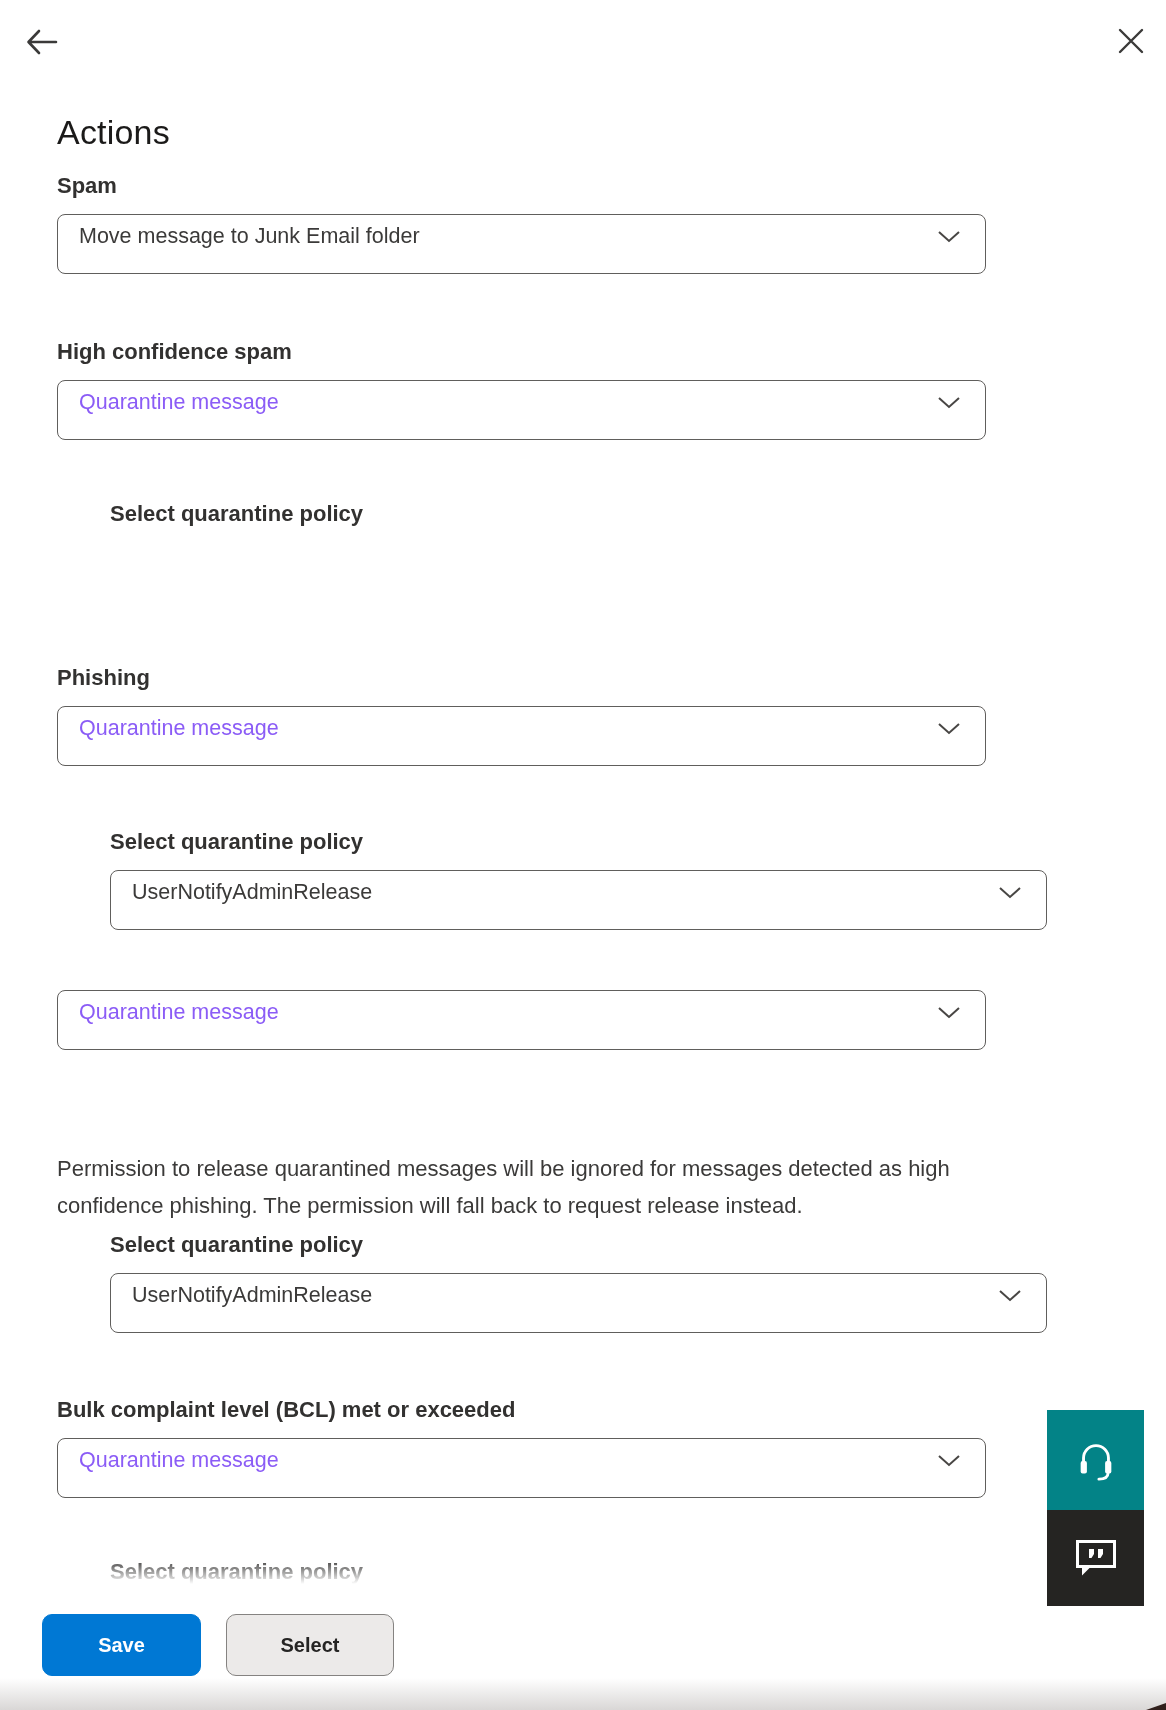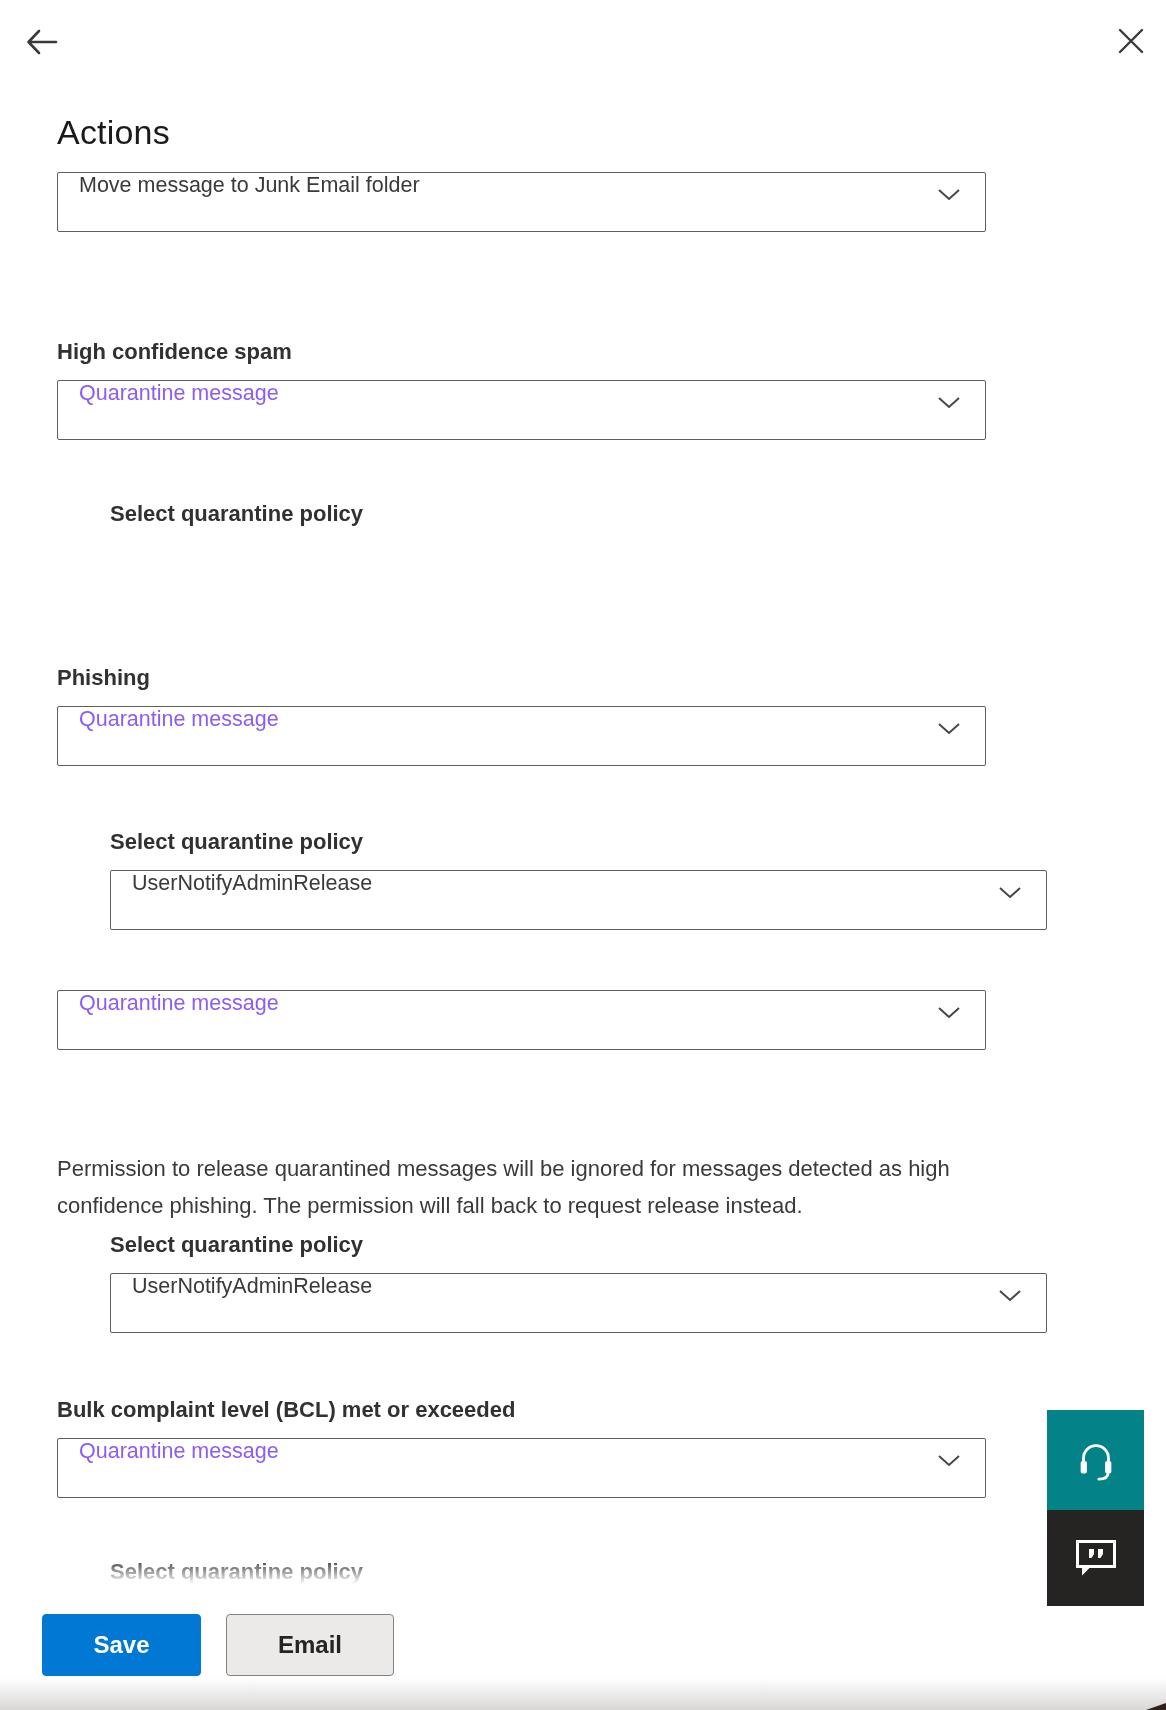--- a/index.html
+++ b/index.html
@@ -25,22 +25,22 @@
   }
 
   
   .field{position:absolute;left:57px;width:929px;}
   .field.indent{left:110px;width:937px;}
   .field-label{
     font-size:22px;font-weight:600;color:#323130;line-height:28px;margin-bottom:14px;
   }
   .combo{
     box-sizing:border-box;height:60px;width:100%;
-    border:1.4px solid #605e5c;border-radius:2px;background:#ffffff;
-    display:flex;justify-content:space-between;
+    border:1.4px solid #605e5c;border-radius:8px;background:#ffffff;
+    display:flex;align-items:center;justify-content:space-between;
     padding:0 24px 16px 21px;cursor:pointer;
   }
   .combo-value{font-size:21.5px;color:#3b3a39;white-space:nowrap;overflow:hidden;}
   .combo[data-variant="muted"] .combo-value{color:#8b5cf6;}
   .chevron{display:flex;align-items:center;flex:0 0 auto;margin-left:12px;}
 
   
   .note{
     position:absolute;left:57px;top:1128px;width:985px;
     font-size:22px;line-height:37px;color:#3b3a39;
@@ -58,22 +58,22 @@
   }
   .footer::before{
     content:"";position:absolute;left:0;top:-26px;width:100%;height:26px;
     background:linear-gradient(to bottom,rgba(255,255,255,0),rgba(255,255,255,1));
   }
   .footer::after{
     content:"";position:absolute;left:0;bottom:0;width:100%;height:32px;
     background:linear-gradient(to bottom,rgba(255,255,255,0),#d9d7d6);
   }
   .btn{
-    position:absolute;top:30px;height:62px;border-radius:4px;cursor:pointer;
-    font-family:inherit;font-size:24px;font-weight:600;z-index:6;
+    position:absolute;top:30px;height:62px;border-radius:10px;cursor:pointer;
+    font-family:inherit;font-size:20px;font-weight:600;z-index:6;
     display:flex;align-items:center;justify-content:center;
   }
   #save-btn{left:42px;width:159px;background:#0078d4;border:1px solid #0078d4;color:#ffffff;}
   #cancel-btn{left:226px;width:168px;background:#eceae9;border:1.3px solid #858381;color:#252423;}
 
   
   .float-btn{
     position:absolute;left:1047px;width:97px;border:none;padding:0;cursor:pointer;
     display:flex;align-items:center;justify-content:center;z-index:7;
   }
@@ -101,20 +101,21 @@
   <span style="display:flex;">
     <svg width="28" height="28" viewBox="0 0 28 28">
       <path d="M3 3 L25 25 M25 3 L3 25" fill="none" stroke="#3b3a39" stroke-width="2.4" stroke-linecap="round"></path>
     </svg>
   </span>
 </button>
 
 <h1 class="page-title">Actions</h1>
 
 <div class="field" style="top:172px">
+  <div class="field-label">Spam</div>
   <div class="combo" data-variant="normal">
     <span class="combo-value">Move message to Junk Email folder</span>
     <span class="chevron">
       <svg width="24" height="13" viewBox="0 0 24 13">
           <path d="M2 2 L12 11 L22 2" fill="none" stroke="#484644" stroke-width="2"></path>
         </svg>
     </span>
   </div>
 </div>
 
@@ -192,21 +193,21 @@
           <path d="M2 2 L12 11 L22 2" fill="none" stroke="#484644" stroke-width="2"></path>
         </svg>
     </span>
   </div>
 </div>
 
 <div class="clipped-label">Select quarantine policy</div>
 
 <div class="footer">
   <button class="btn" id="save-btn">Save</button>
-  <button class="btn" id="cancel-btn">Email</button>
+  <button class="btn" id="cancel-btn">Select</button>
 </div>
 
 <button class="float-btn" id="support-btn" aria-label="Support">
   <span style="display:flex;">
     <svg width="46" height="46" viewBox="0 0 48 48">
       <path d="M11 28 v-6 a13 13 0 0 1 26 0 v6" fill="none" stroke="#ffffff" stroke-width="3" stroke-linecap="round"></path>
       <rect x="8" y="25" width="6.5" height="13" rx="2" fill="#ffffff"></rect>
       <rect x="33.5" y="25" width="6.5" height="13" rx="2" fill="#ffffff"></rect>
       <path d="M36.5 38 q0 5.5 -9.5 6" fill="none" stroke="#ffffff" stroke-width="3" stroke-linecap="round"></path>
     </svg>

